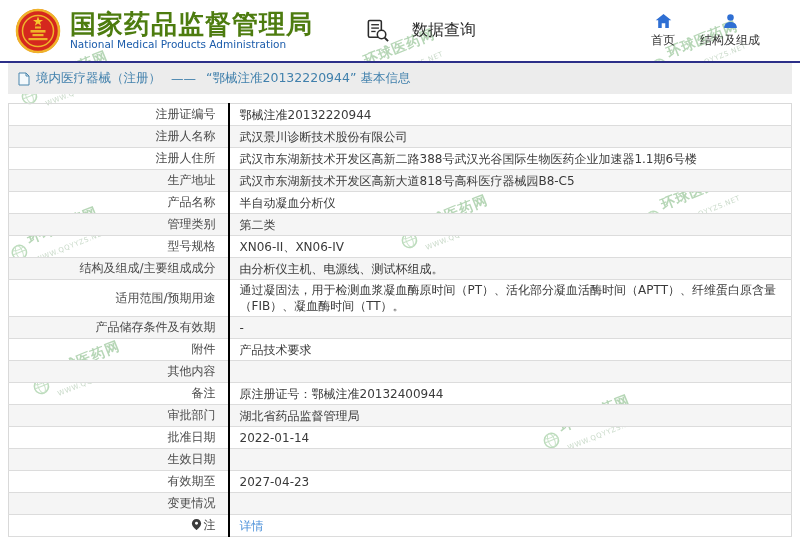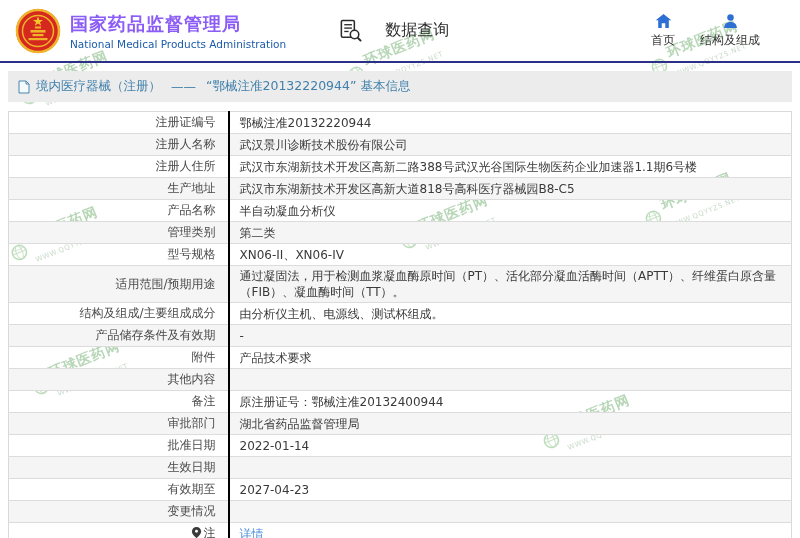--- a/index.html
+++ b/index.html
@@ -3,32 +3,32 @@
 <meta charset="utf-8">
 <style>
   * { margin:0; padding:0; box-sizing:border-box; }
   html,body { width:800px; height:538px; background:#fff;
     font-family:"DejaVu Sans","Liberation Sans",sans-serif; }
   .page { position:relative; width:800px; height:538px; overflow:hidden; background:#fff; }
 
   
   .hdr { display:flex; align-items:center; height:61px; padding:0 14px; position:relative; z-index:2; }
   .brand { display:flex; align-items:center; gap:8px; }
-  .brand-text .cn { color:#8b5cf6; font-weight:bold; font-size:18px; letter-spacing:1px; line-height:24px; }
+  .brand-text .cn { color:#4d7c0f; font-weight:bold; font-size:26px; letter-spacing:1px; line-height:24px; }
   .brand-text .en { color:#1b5cab; font-size:10.5px; margin-top:2px; }
   .data-query { display:flex; align-items:center; gap:22px; margin-left:52px;
     font-size:16px; color:#2b2b2b; cursor:pointer; }
   .hdr-spacer { flex:1; }
   .hdr-nav { display:flex; gap:25px; margin-right:26px; }
   .hdr-nav-item { display:flex; flex-direction:column; align-items:center; gap:3px;
     font-size:12px; color:#333; cursor:pointer; }
   .blue-line { height:2px; background:#2c2f88; position:relative; z-index:2; }
 
   
-  .crumb-wrap { margin:8px 8px 0; height:31px; background:#ececec;
+  .crumb-wrap { margin:0 8px 0; height:31px; background:#ececec;
     display:flex; align-items:center; gap:6px; padding-left:10px;
     font-size:12.5px; color:#4180ac; position:relative; z-index:2; }
   .crumb-wrap .sep { margin:0 4px; }
   .crumb-cat { cursor:pointer; }
 
   
   table.info { margin:9px 8px 0; width:784px; border-collapse:collapse; table-layout:fixed;
     position:relative; z-index:2; font-size:12px; }
   table.info { border:1px solid #d9d9d9; }
   table.info tr { border-bottom:1px solid #dcdcdc; }
@@ -136,26 +136,26 @@
         </tr>
         <tr>
           <th>管理类别</th>
           <td>第二类</td>
         </tr>
         <tr>
           <th>型号规格</th>
           <td>XN06-II、XN06-IV</td>
         </tr>
         <tr>
+          <th>结构及组成/主要组成成分</th>
+          <td>由分析仪主机、电源线、测试杯组成。</td>
+        </tr>
+        <tr>
           <th>适用范围/预期用途</th>
           <td>通过凝固法，用于检测血浆凝血酶原时间（PT）、活化部分凝血活酶时间（APTT）、纤维蛋白原含量（FIB）、凝血酶时间（TT）。</td>
-        </tr>
-        <tr>
-          <th>结构及组成/主要组成成分</th>
-          <td>由分析仪主机、电源线、测试杯组成。</td>
         </tr>
         <tr>
           <th>产品储存条件及有效期</th>
           <td>-</td>
         </tr>
         <tr>
           <th>附件</th>
           <td>产品技术要求</td>
         </tr>
         <tr>

